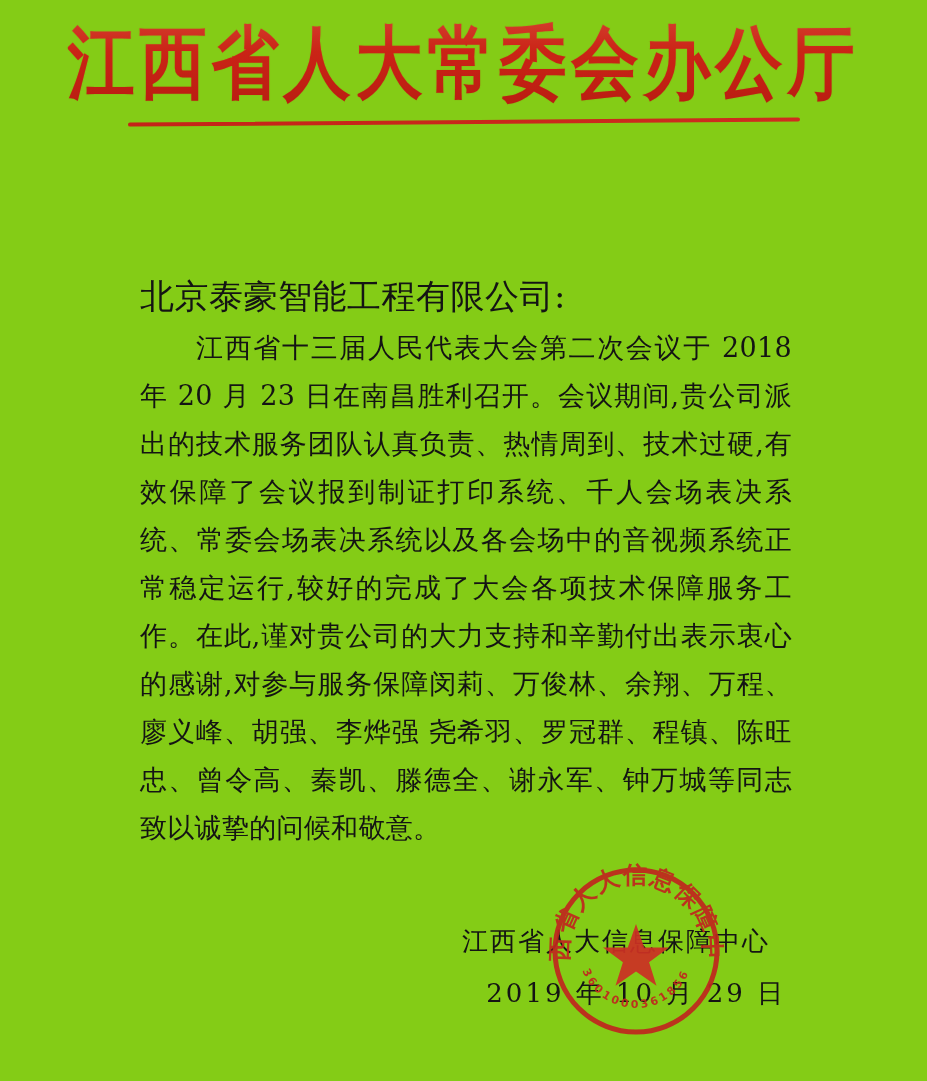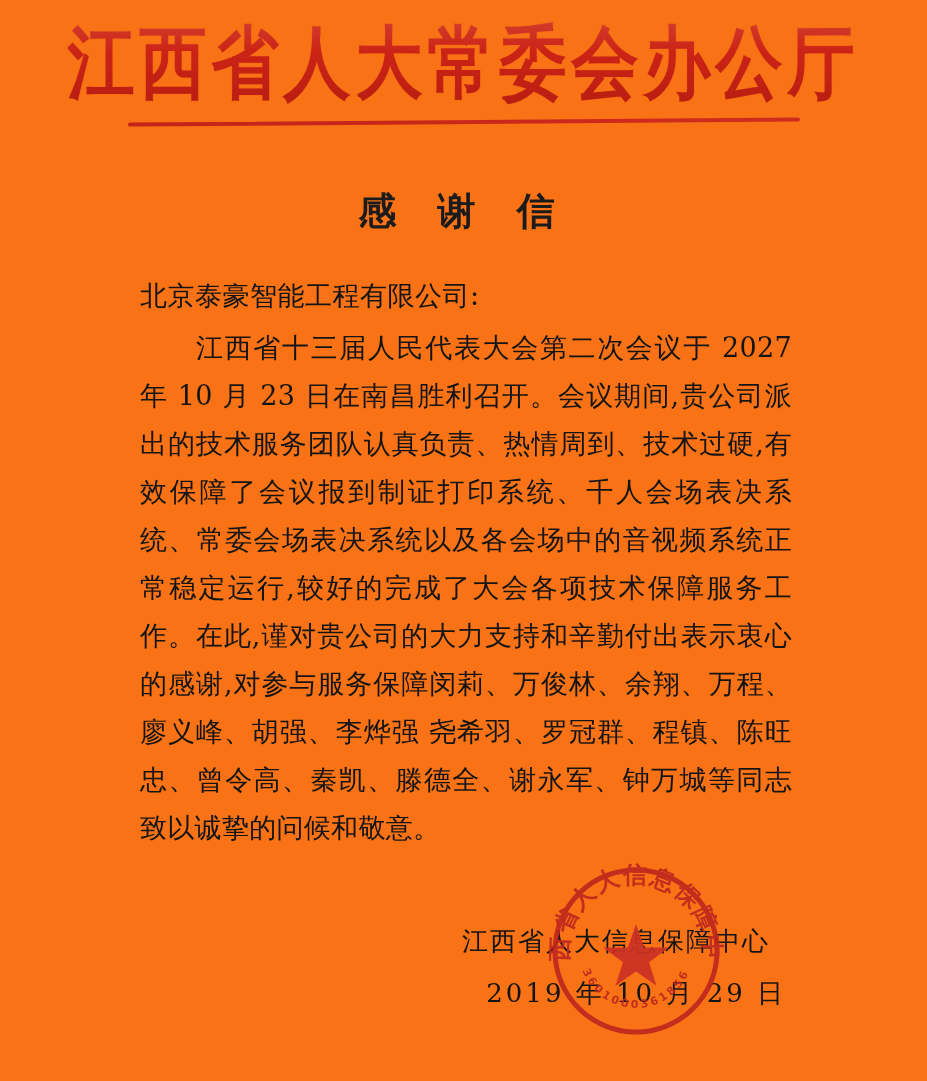--- a/index.html
+++ b/index.html
@@ -12,21 +12,21 @@
     height: 1081px;
     position: relative;
     font-family: "DejaVu Serif", "Liberation Serif", serif;
     color: #111111;
     overflow: hidden;
   }
 
   .page {
     position: absolute;
     inset: 0;
-    background: #f97316;
+    background: #84cc16;
   }
 
   
   .masthead {
     position: absolute;
     top: 18px;
     left: 0;
     width: 927px;
     text-align: center;
   }
@@ -73,21 +73,21 @@
   }
 
   
   .body-block {
     position: absolute;
     top: 272px;
     left: 140px;
     width: 652px;
   }
   .salutation {
-    font-size: 27px;
+    font-size: 34px;
     line-height: 48px;
     letter-spacing: 0.5px;
     color: #141414;
   }
   .para {
     margin-top: 4px;
     font-size: 27px;
     line-height: 48px;
     letter-spacing: 0.3px;
     text-align: justify;
@@ -132,25 +132,24 @@
 </head>
 <body>
 
 <div class="page">
 
   <div class="masthead">
     <div class="masthead-title">江西省人大常委会办公厅</div>
   </div>
   <div class="masthead-rule"></div>
 
-  <div class="doc-title">感 谢 信</div>
 
   <div class="body-block">
     <div class="salutation">北京泰豪智能工程有限公司:</div>
-    <div class="para">江西省十三届人民代表大会第二次会议于 2027 年 10 月 23 日在南昌胜利召开。会议期间,贵公司派出的技术服务团队认真负责、热情周到、技术过硬,有效保障了会议报到制证打印系统、千人会场表决系统、常委会场表决系统以及各会场中的音视频系统正常稳定运行,较好的完成了大会各项技术保障服务工作。在此,谨对贵公司的大力支持和辛勤付出表示衷心的感谢,对参与服务保障闵莉、万俊林、余翔、万程、廖义峰、胡强、李烨强  尧希羽、罗冠群、程镇、陈旺忠、曾令高、秦凯、滕德全、谢永军、钟万城等同志致以诚挚的问候和敬意。</div>
+    <div class="para">江西省十三届人民代表大会第二次会议于 2018 年 20 月 23 日在南昌胜利召开。会议期间,贵公司派出的技术服务团队认真负责、热情周到、技术过硬,有效保障了会议报到制证打印系统、千人会场表决系统、常委会场表决系统以及各会场中的音视频系统正常稳定运行,较好的完成了大会各项技术保障服务工作。在此,谨对贵公司的大力支持和辛勤付出表示衷心的感谢,对参与服务保障闵莉、万俊林、余翔、万程、廖义峰、胡强、李烨强  尧希羽、罗冠群、程镇、陈旺忠、曾令高、秦凯、滕德全、谢永军、钟万城等同志致以诚挚的问候和敬意。</div>
   </div>
 
   <div class="sign-block">
     <div class="sign-org">江西省人大信息保障中心</div>
     <div class="sign-date">2019 年 10 月 29 日</div>
   </div>
 
   <div class="seal">
     <svg viewBox="0 0 186 186" xmlns="http://www.w3.org/2000/svg">
       <defs>

